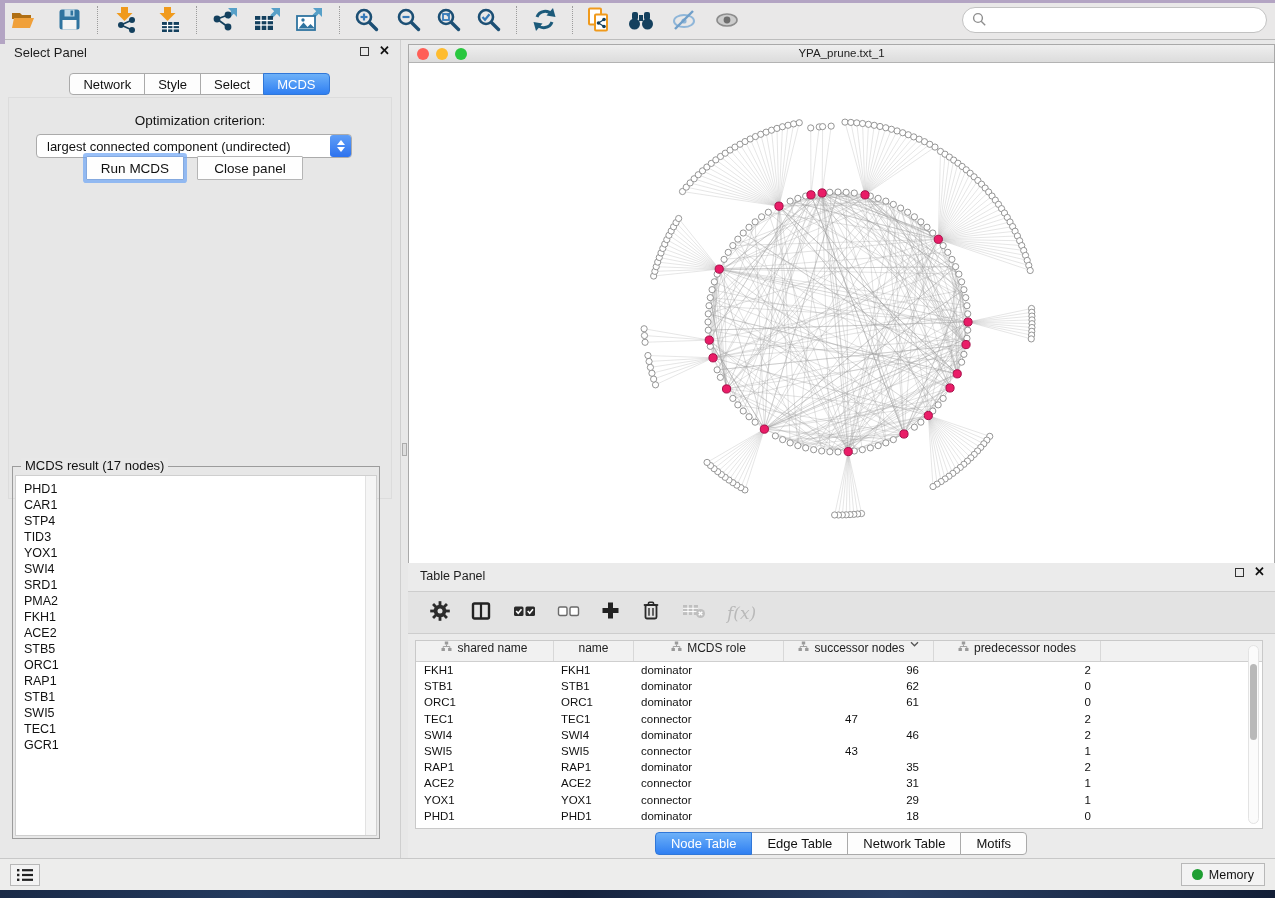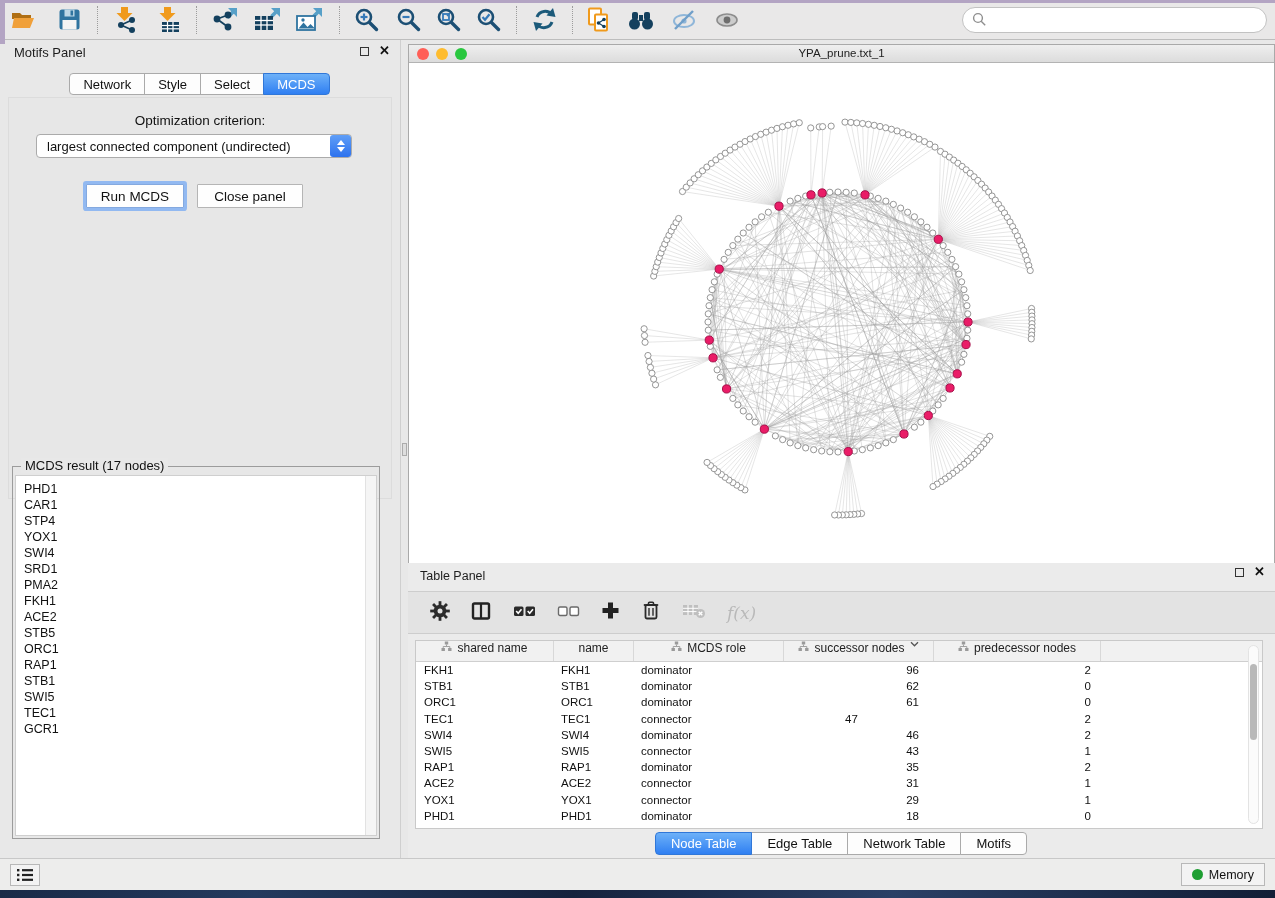--- a/index.html
+++ b/index.html
@@ -39,21 +39,21 @@
   .cp-inner { position:absolute; left:8px; top:57px; width:384px; height:402px; background:#e7e7e7;
     border:1px solid #dcdcdc; }
   .opt-label { position:absolute; top:73px; left:0; width:100%; text-align:center; font-size:13.5px; color:#111; }
   .dropdown { position:absolute; top:94px; left:36px; width:316px; height:24px; background:#fff;
     border:1px solid #ababab; border-radius:4px; display:flex; align-items:center; }
   .dropdown .dd-text { flex:1; font-size:13px; padding-left:10px; color:#111; white-space:nowrap; }
   .dd-stepper { width:21px; height:22px; margin-right:0px; border-radius:3px;
     background:linear-gradient(#5f9ef7,#2d72ee); display:flex; flex-direction:column; align-items:center; justify-content:center; gap:2px; }
   .dd-up { width:0; height:0; border-left:4px solid transparent; border-right:4px solid transparent; border-bottom:5px solid #fff; }
   .dd-dn { width:0; height:0; border-left:4px solid transparent; border-right:4px solid transparent; border-top:5px solid #fff; }
-  .btnrow-btn { position:absolute; top:144px; height:24px; background:#fefefe; border:1px solid #b5b5b5;
+  .btnrow-btn { position:absolute; top:116px; height:24px; background:#fefefe; border:1px solid #b5b5b5;
     border-radius:1px; font-size:13.5px; color:#111; display:flex; align-items:center; justify-content:center; }
   .run-btn { left:86px; width:98px; box-shadow:0 0 0 3px rgba(110,165,245,.7); border-color:#84a9df; }
   .closep-btn { left:197px; width:106px; }
   .result-group { position:absolute; left:12px; top:426px; width:368px; height:373px; border:1px solid #9c9c9c; }
   .result-legend { position:absolute; top:-9px; left:8px; background:#e8e8e8; padding:0 4px; font-size:13px; color:#111; }
   .result-list { position:absolute; left:2px; right:2px; top:8px; bottom:2px; background:#fff;
     border:1px solid #cfcfcf; overflow:hidden; }
   .result-scroll { position:absolute; right:0; top:0; bottom:0; width:11px; background:#f5f5f5; border-left:1px solid #e2e2e2; }
   .mcds-item { font-size:12.5px; line-height:16px; padding-left:8px; color:#111; }
   .result-list .pad-top { height:5px; }
@@ -245,21 +245,21 @@
     <svg width="15" height="15" viewBox="0 0 15 15">
       <circle cx="6" cy="6" r="4.4" fill="none" stroke="#8f8f8f" stroke-width="1.4"></circle>
       <line x1="9.2" y1="9.2" x2="13.2" y2="13.2" stroke="#8f8f8f" stroke-width="1.4"></line>
     </svg>
     <input type="text" placeholder="" style="">
   </div>
 </div>
 
 <div class="abs cp">
   <div class="cp-head">
-    <span class="cp-title">Motifs Panel</span>
+    <span class="cp-title">Select Panel</span>
     <span class="win-btns">
       <span class="float-box"></span>
       <span class="close-x">✕</span>
     </span>
   </div>
   <div class="segbar">
       <div class="seg">Network</div>
       <div class="seg">Style</div>
       <div class="seg">Select</div>
       <div class="seg active">MCDS</div>
@@ -277,20 +277,21 @@
   <div class="btnrow-btn closep-btn">Close panel</div>
 
   <div class="result-group">
     <span class="result-legend">MCDS result (17 nodes)</span>
     <div class="result-list">
       <div class="pad-top"></div>
       <div class="result-scroll"></div>
     <div class="mcds-item">PHD1</div>
         <div class="mcds-item">CAR1</div>
         <div class="mcds-item">STP4</div>
+        <div class="mcds-item">TID3</div>
         <div class="mcds-item">YOX1</div>
         <div class="mcds-item">SWI4</div>
         <div class="mcds-item">SRD1</div>
         <div class="mcds-item">PMA2</div>
         <div class="mcds-item">FKH1</div>
         <div class="mcds-item">ACE2</div>
         <div class="mcds-item">STB5</div>
         <div class="mcds-item">ORC1</div>
         <div class="mcds-item">RAP1</div>
         <div class="mcds-item">STB1</div>
@@ -1169,21 +1170,21 @@
             <div class="td" style="width: 138px; padding-left: 8px;">SWI4</div>
             <div class="td" style="width: 80px; padding-left: 7px;">SWI4</div>
             <div class="td" style="width: 150px; padding-left: 7px;">dominator</div>
             <div class="td" style="width: 150px; text-align: right; padding-right: 15px;">46</div>
             <div class="td" style="width: 167px; text-align: right; padding-right: 10px;">2</div>
           </div>
           <div class="trow">
             <div class="td" style="width: 138px; padding-left: 8px;">SWI5</div>
             <div class="td" style="width: 80px; padding-left: 7px;">SWI5</div>
             <div class="td" style="width: 150px; padding-left: 7px;">connector</div>
-            <div class="td" style="width: 150px; text-align: right; padding-right: 15px;">43</div>
+            <div class="td" style="width: 150px; text-align: center; padding-right: 15px;">43</div>
             <div class="td" style="width: 167px; text-align: right; padding-right: 10px;">1</div>
           </div>
           <div class="trow">
             <div class="td" style="width: 138px; padding-left: 8px;">RAP1</div>
             <div class="td" style="width: 80px; padding-left: 7px;">RAP1</div>
             <div class="td" style="width: 150px; padding-left: 7px;">dominator</div>
             <div class="td" style="width: 150px; text-align: right; padding-right: 15px;">35</div>
             <div class="td" style="width: 167px; text-align: right; padding-right: 10px;">2</div>
           </div>
           <div class="trow">

